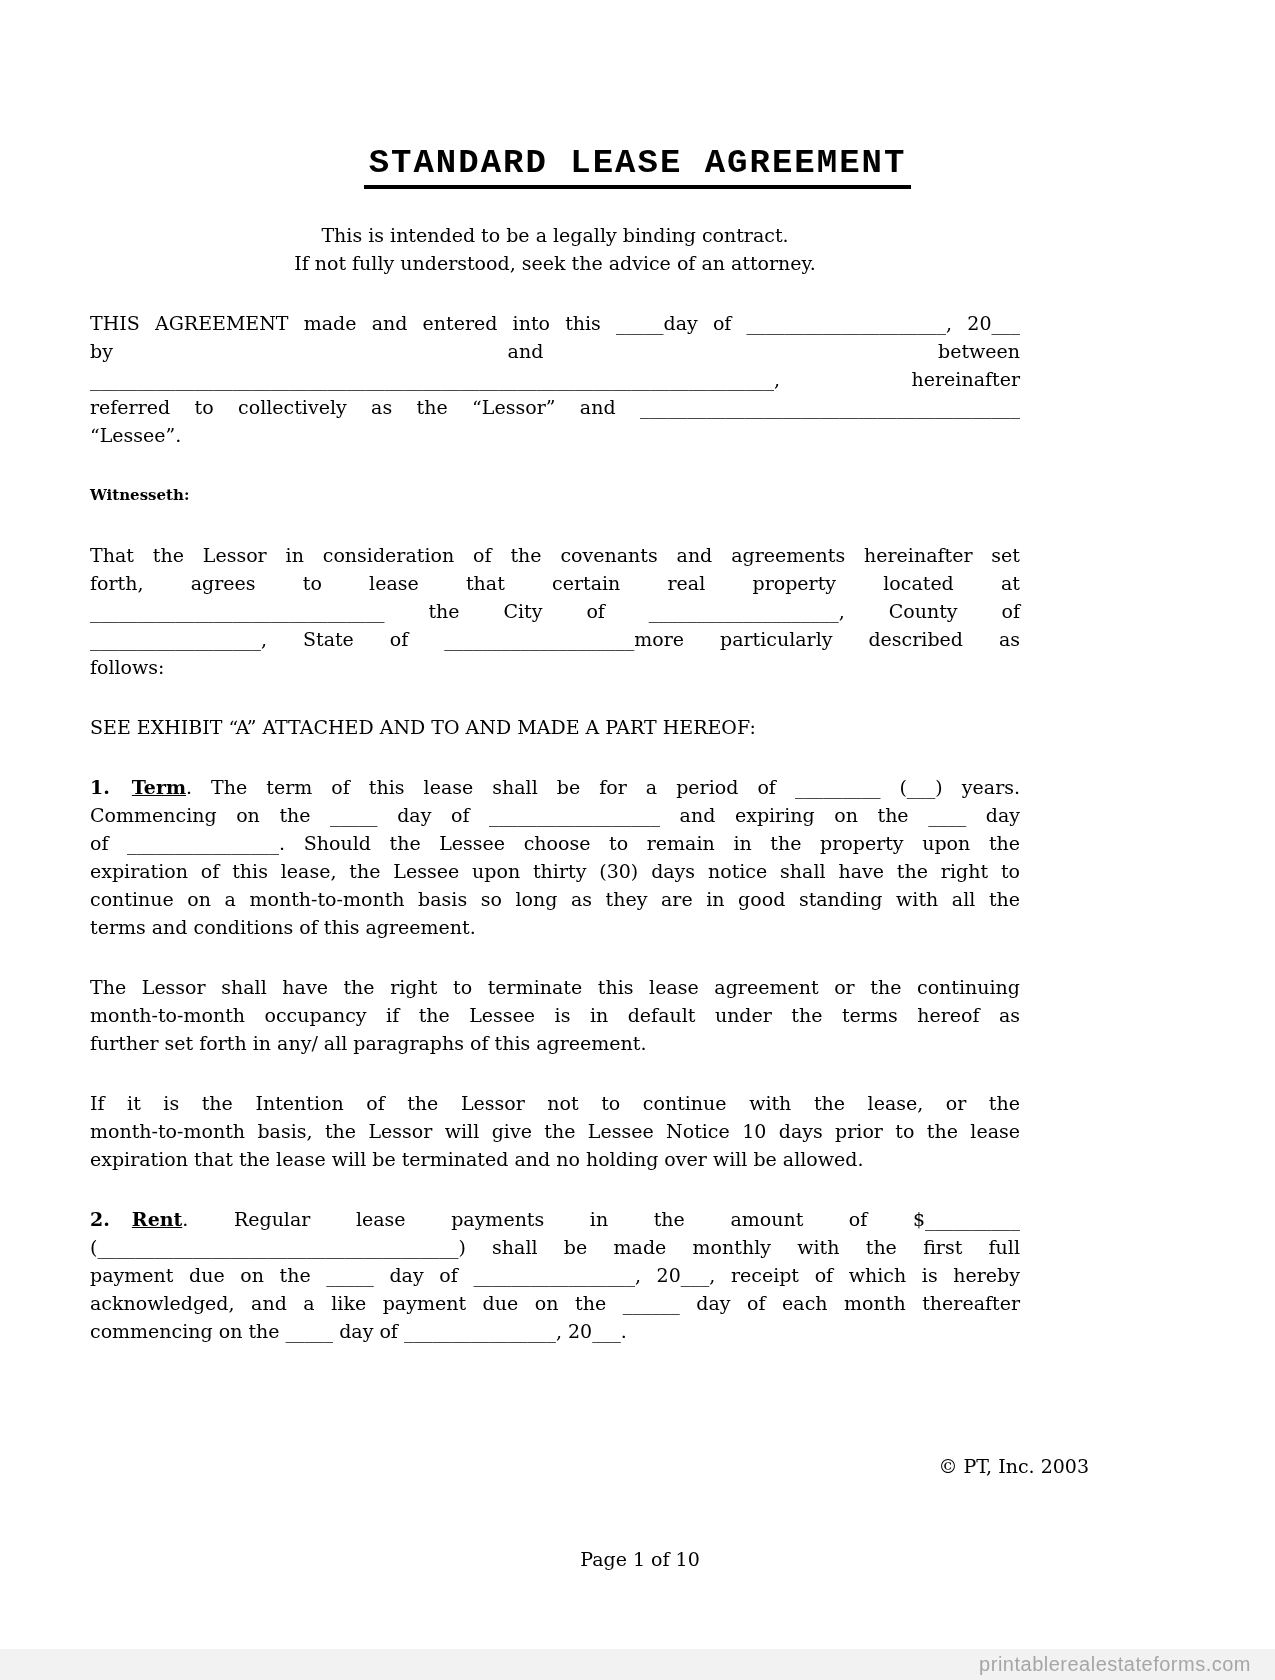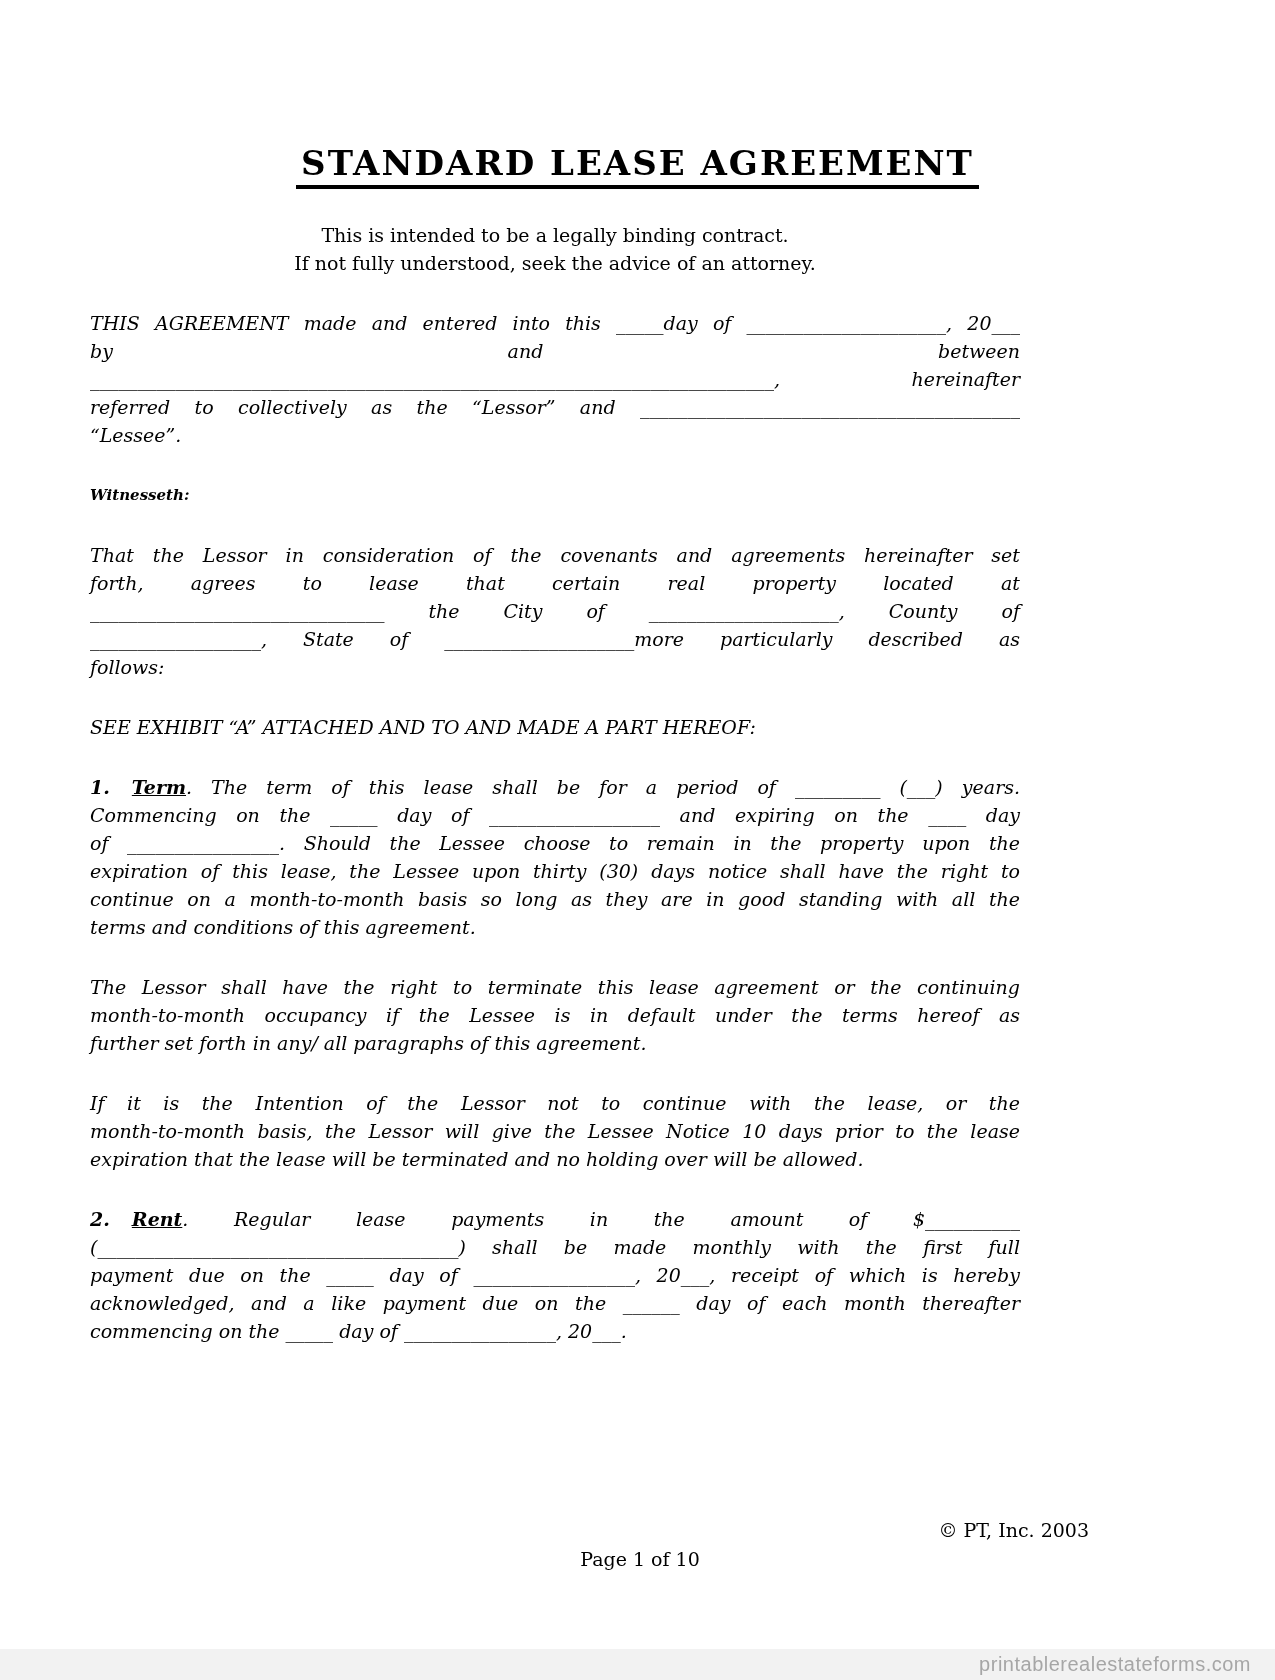--- a/index.html
+++ b/index.html
@@ -15,38 +15,39 @@
   }
   .content {
     margin-left: 90px;
     width: 930px;
     font-size: 19px;
     line-height: 28px;
   }
   .title-wrap {
     padding-top: 145px;
     text-align: center;
+    font-family: Liberation Mono, monospace;
   }
   .doc-title {
     display: inline-block;
     font-size: 34px;
     font-weight: bold;
     letter-spacing: 2px;
     line-height: 1.1;
     border-bottom: 4px solid #000000;
     padding: 0 5px 3px 5px;
     white-space: nowrap;
   }
   .notice {
     margin-top: 32px;
   }
   .notice .nline {
     text-align: center;
   }
-  .block { margin-top: 32px; font-style: italic; }
+  .block { margin-top: 32px; }
   .line {
     text-align: justify;
     text-align-last: justify;
   }
   .line.last {
     text-align: justify;
     text-align-last: left;
   }
   .leftline { text-align: left; }
   .witnesseth {
@@ -56,21 +57,21 @@
   .num {
     font-weight: bold;
     margin-right: 22px;
   }
   .lbl {
     font-weight: bold;
     text-decoration: underline;
   }
   .copyright {
     position: absolute;
-    top: 1516px;
+    top: 1452px;
     right: 186px;
     font-size: 19px;
     line-height: 28px;
   }
   .pagenum {
     position: absolute;
     top: 1545px;
     left: 175px;
     width: 930px;
     text-align: center;

